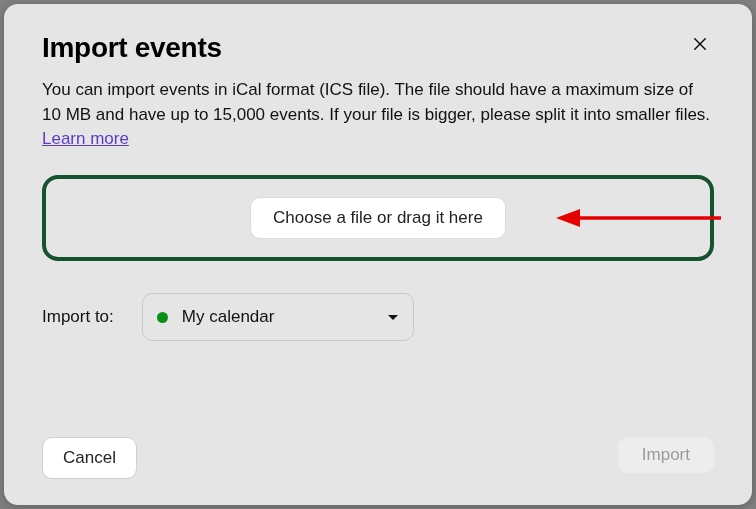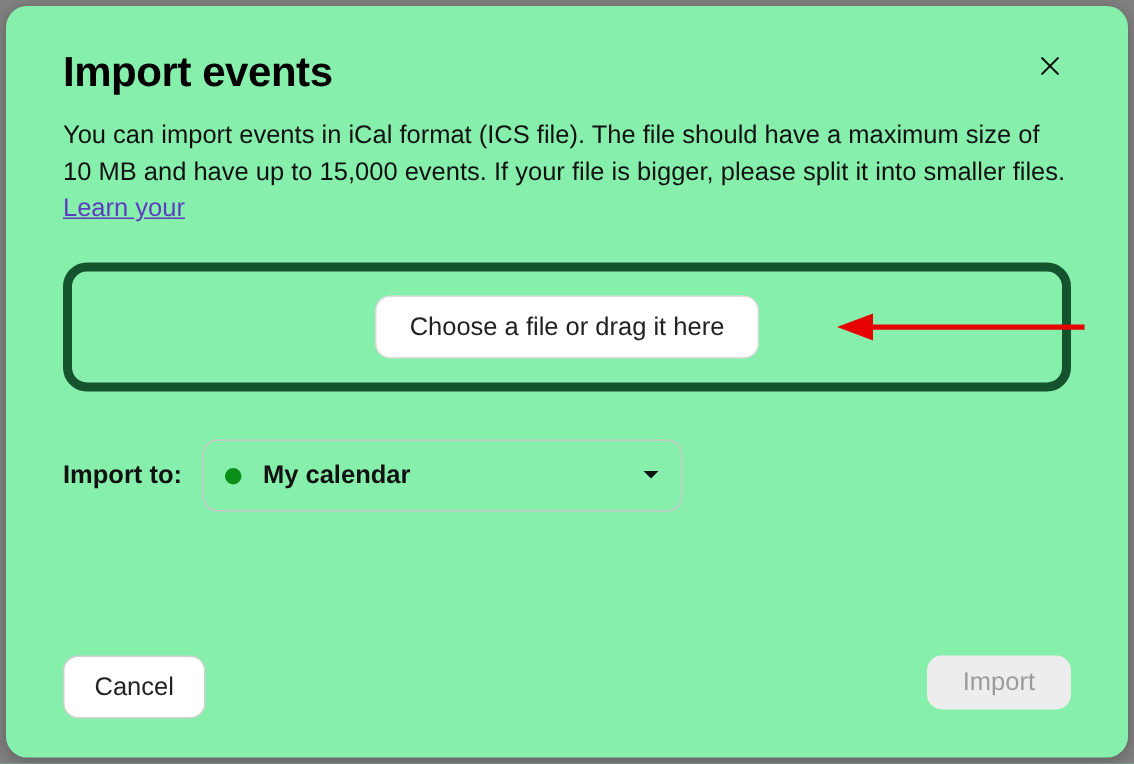--- a/index.html
+++ b/index.html
@@ -1,20 +1,20 @@
 <!DOCTYPE html>
 <html><head>
   <meta charset="utf-8">
   <style>
     * { box-sizing: border-box; margin: 0; padding: 0; }
     html, body { width: 756px; height: 509px; font-family: -apple-system, BlinkMacSystemFont, "Segoe UI", Arial, sans-serif; background: #808080; }
     .modal {
       position: absolute;
       top: 4px; left: 4px; right: 4px; bottom: 4px;
-      background: #86efac;
+      background: #e5e5e5;
       border-radius: 14px;
       padding: 28px 38px 26px 38px;
       box-shadow: 0 2px 10px rgba(0,0,0,0.25);
       display: flex;
       flex-direction: column;
     }
     .modal-header {
       display: flex;
       justify-content: space-between;
       align-items: flex-start;
@@ -43,21 +43,21 @@
     .learn-more {
       display: inline-block;
       margin-top: 2px;
       color: #5e3cc2;
       text-decoration: underline;
       font-size: 17px;
       cursor: pointer;
     }
     .dropzone {
       margin-top: 26px;
-      border: 6px solid #14532d;
+      border: 4px solid #14532d;
       border-radius: 16px;
       height: 86px;
       display: flex;
       align-items: center;
       justify-content: center;
       position: relative;
     }
     .choose-file {
       border: 1px solid #dcdcdc;
       background: #fff;
@@ -73,32 +73,31 @@
       top: 50%;
       transform: translateY(-50%);
       width: 170px;
       height: 30px;
       pointer-events: none;
     }
     .import-row {
       margin-top: 32px;
       display: flex;
       align-items: center;
-      gap: 14px;
-      font-weight: bold;
+      gap: 28px;
     }
     .import-label {
       font-size: 17px;
       color: #111;
     }
     .calendar-select {
       border: 1px solid #c9c9c9;
       border-radius: 10px;
       height: 48px;
-      width: 320px;
+      width: 272px;
       display: flex;
       align-items: center;
       padding: 0 14px;
       cursor: pointer;
       position: relative;
     }
     .cal-dot {
       width: 11px; height: 11px; border-radius: 50%;
       background: #0a8f17;
       margin-right: 14px;
@@ -139,21 +138,21 @@
   <div class="modal-header">
     <h1 class="modal-title">Import events</h1>
     <div class="close-btn">
       <svg viewBox="0 0 24 24" fill="none">
         <path d="M5 5 L19 19 M19 5 L5 19" stroke-linecap="round"></path>
       </svg>
     </div>
   </div>
 
   <p class="description">You can import events in iCal format (ICS file). The file should have a maximum size of 10 MB and have up to 15,000 events. If your file is bigger, please split it into smaller files.</p>
-  <a class="learn-more">Learn your</a>
+  <a class="learn-more">Learn more</a>
 
   <div class="dropzone">
     <button class="choose-file">Choose a file or drag it here</button>
     <svg class="arrow" viewBox="0 0 170 30">
       <line x1="165" y1="15" x2="14" y2="15" stroke="#e60000" stroke-width="3.5"></line>
       <polygon points="0,15 24,6 24,24" fill="#e60000"></polygon>
     </svg>
   </div>
 
   <div class="import-row">

